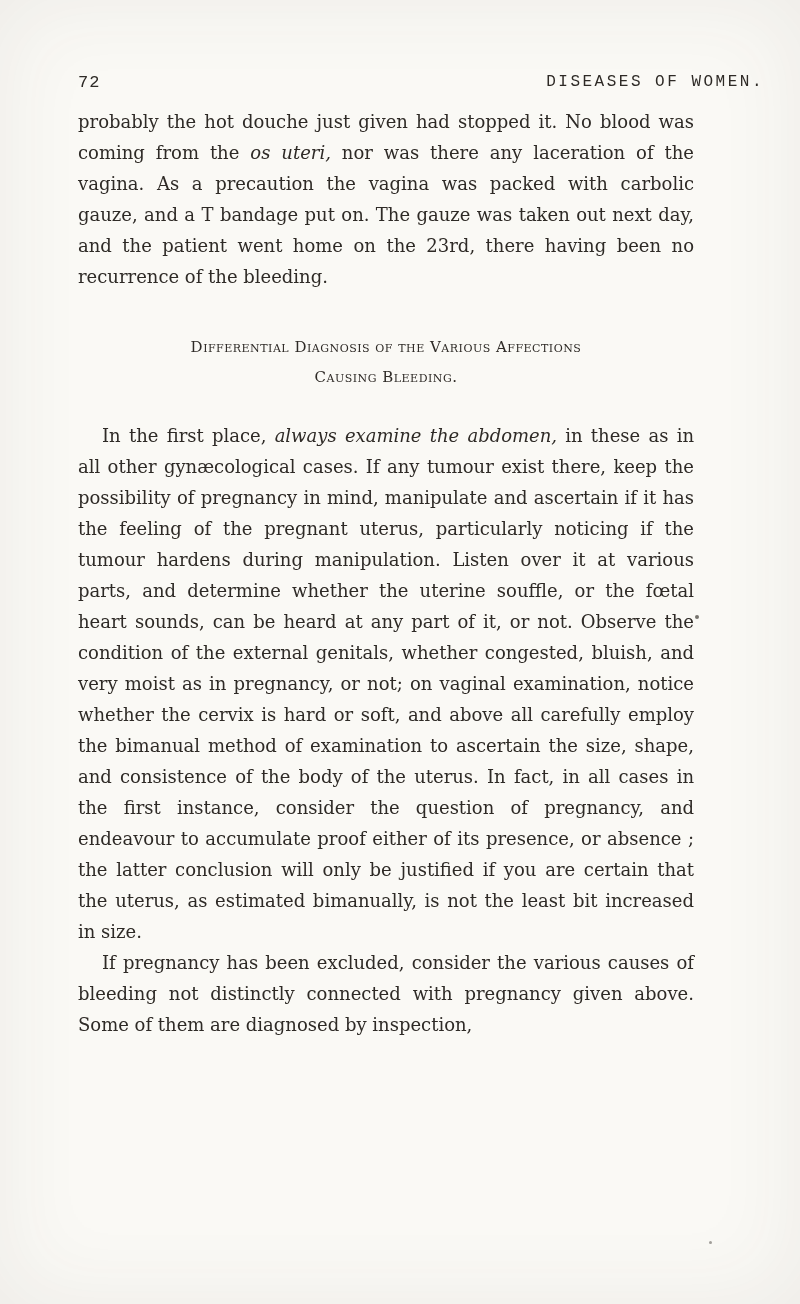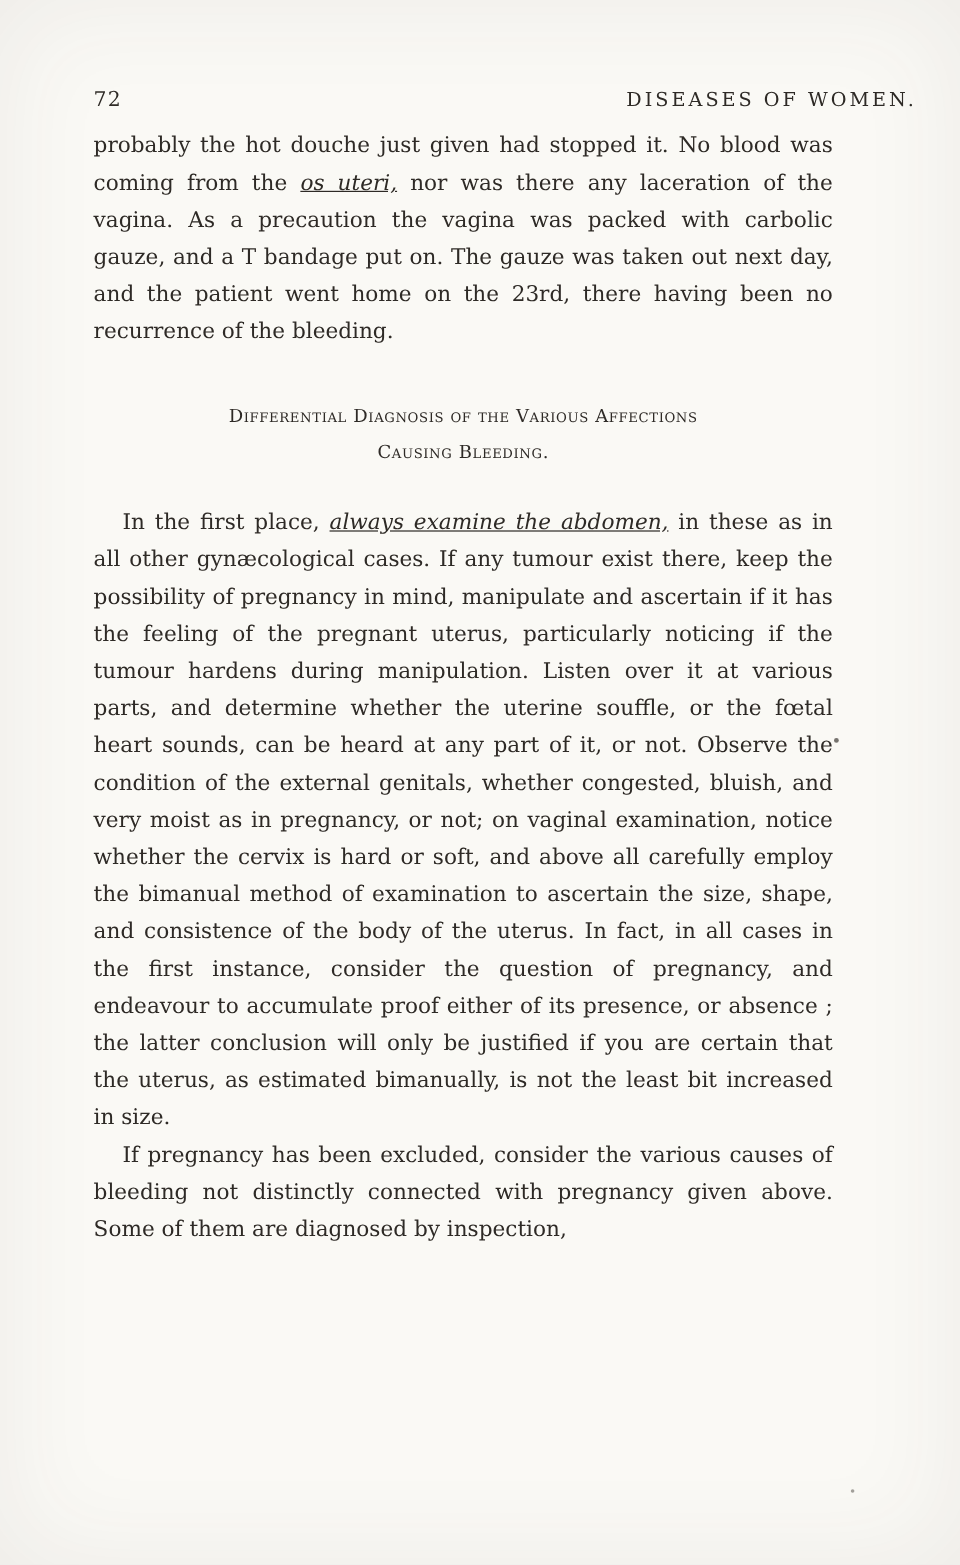--- a/index.html
+++ b/index.html
@@ -19,20 +19,21 @@
     background: #faf9f5;
     box-shadow: inset 0 0 90px rgba(70, 62, 50, 0.07);
   }
   .running-head {
     position: absolute;
     top: 72px;
     left: 78px;
     right: 84px;
     height: 26px;
     font-size: 17px;
+    font-family: Liberation Mono, monospace;
   }
   .folio {
     position: absolute;
     left: 0;
     top: 1px;
     letter-spacing: 1px;
   }
   .running-title {
     display: block;
     text-align: right;
@@ -57,21 +58,21 @@
     margin: 40px 0 28px 0;
     font-weight: 400;
     font-variant: small-caps;
     font-size: 15px;
     line-height: 30px;
     text-align: center;
     letter-spacing: 0.5px;
     text-indent: 0;
   }
   .heading-line { display: block; }
-  .it { font-style: italic; text-decoration: underline; }
+  .it { font-style: italic; }
   .speck {
     position: absolute;
     background: #4a4640;
     border-radius: 50%;
   }
   .speck-1 { width: 4px; height: 4px; left: 695px; top: 615px; opacity: 0.75; }
   .speck-2 { width: 3px; height: 3px; left: 709px; top: 1241px; opacity: 0.5; }
 </style>
 </head>
 <body>

